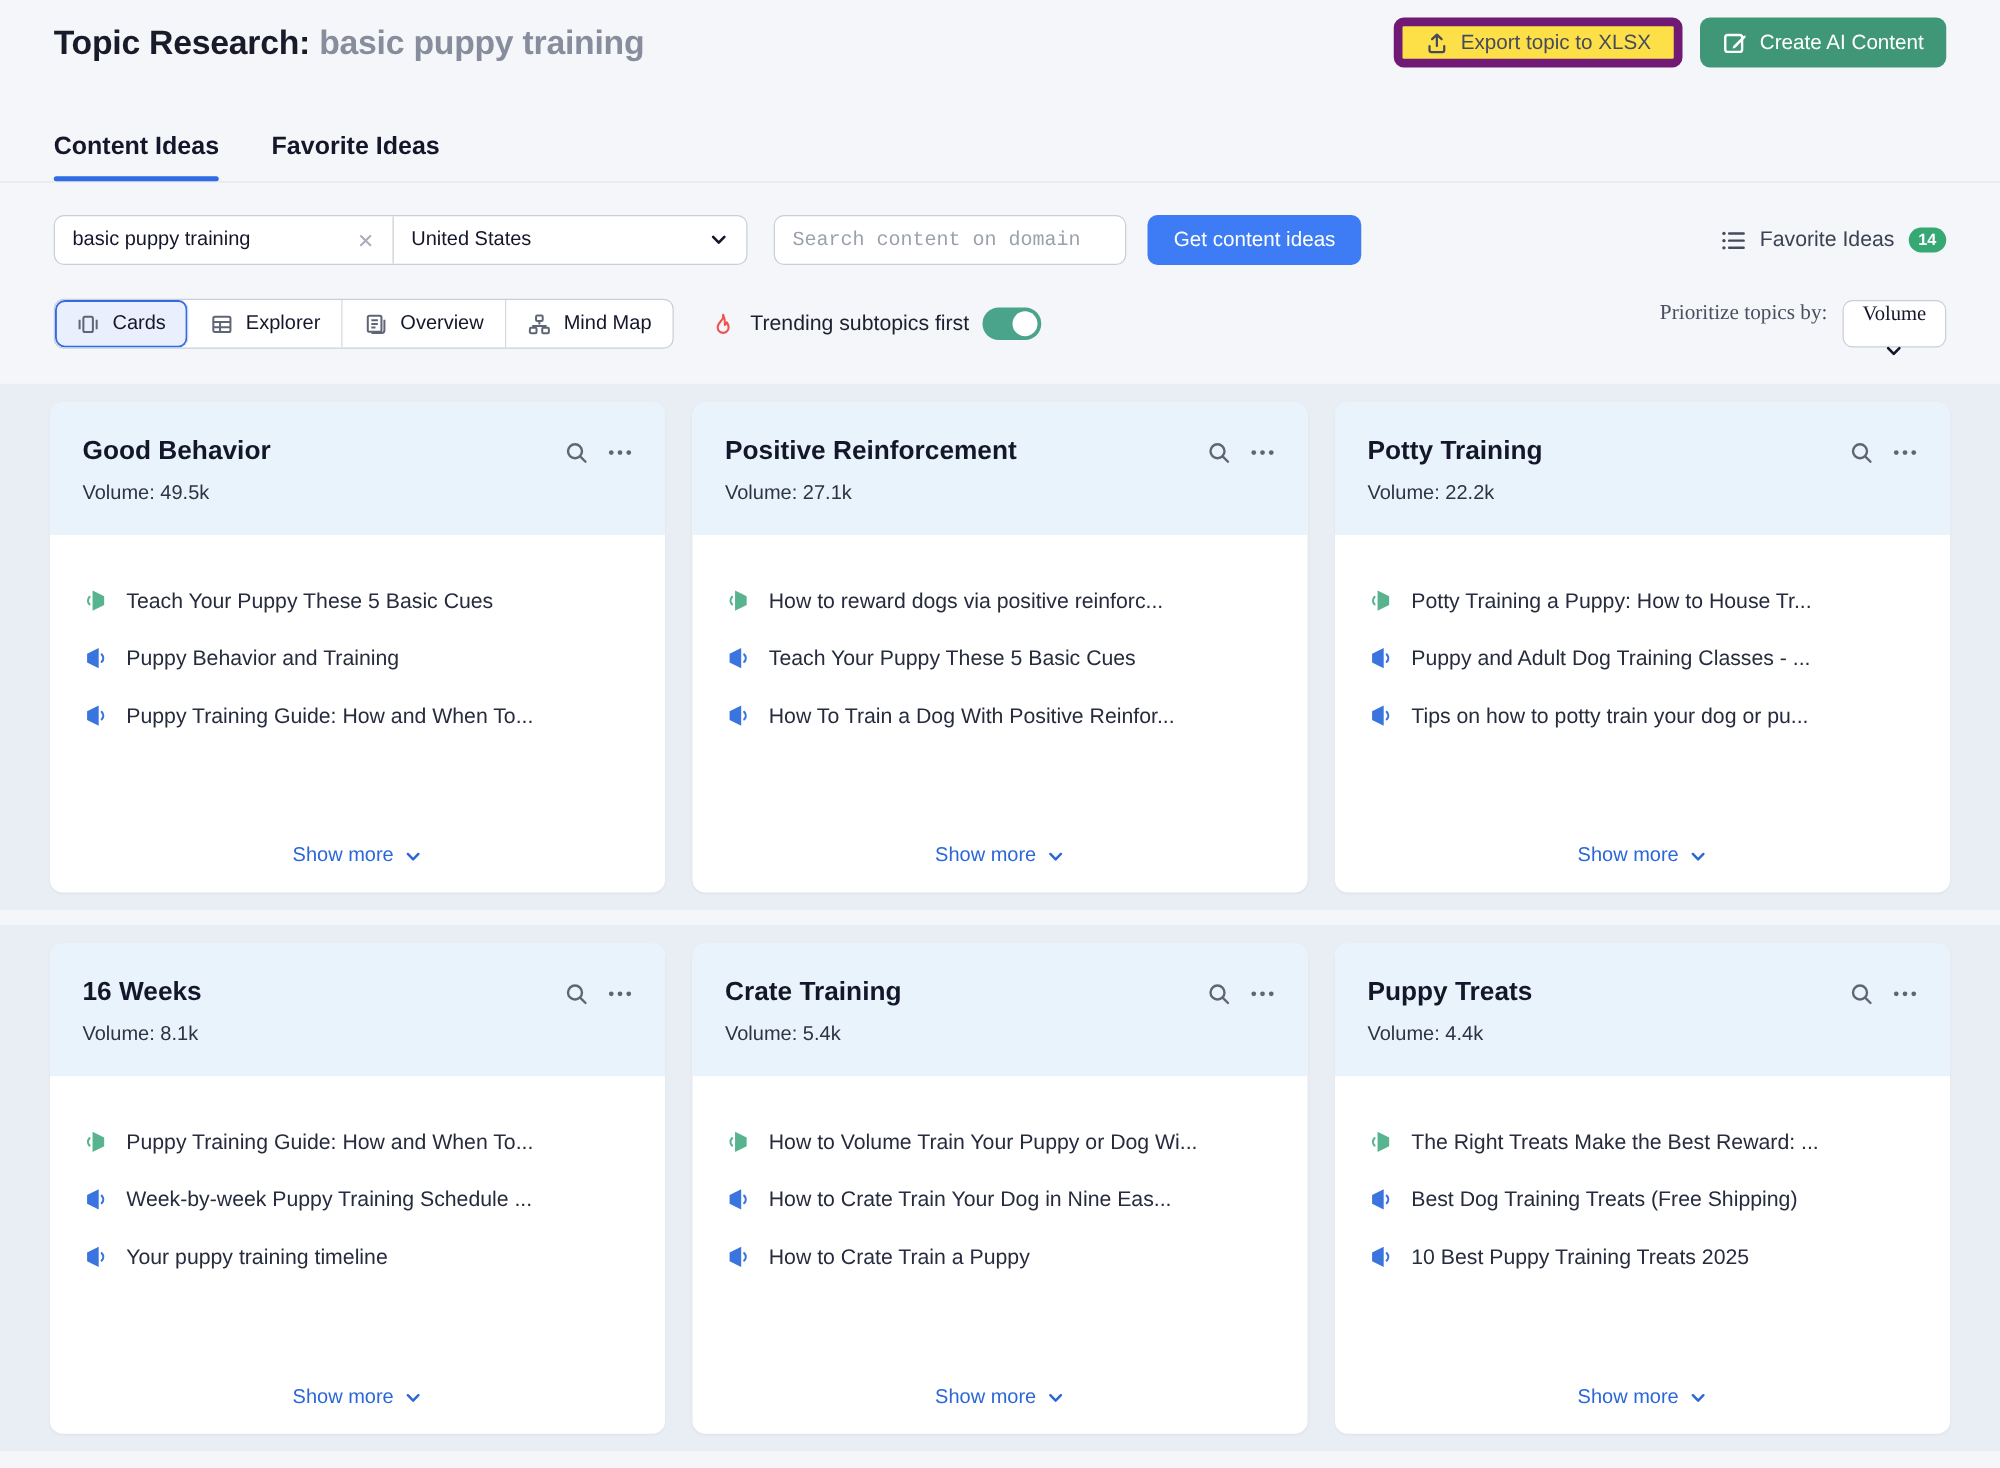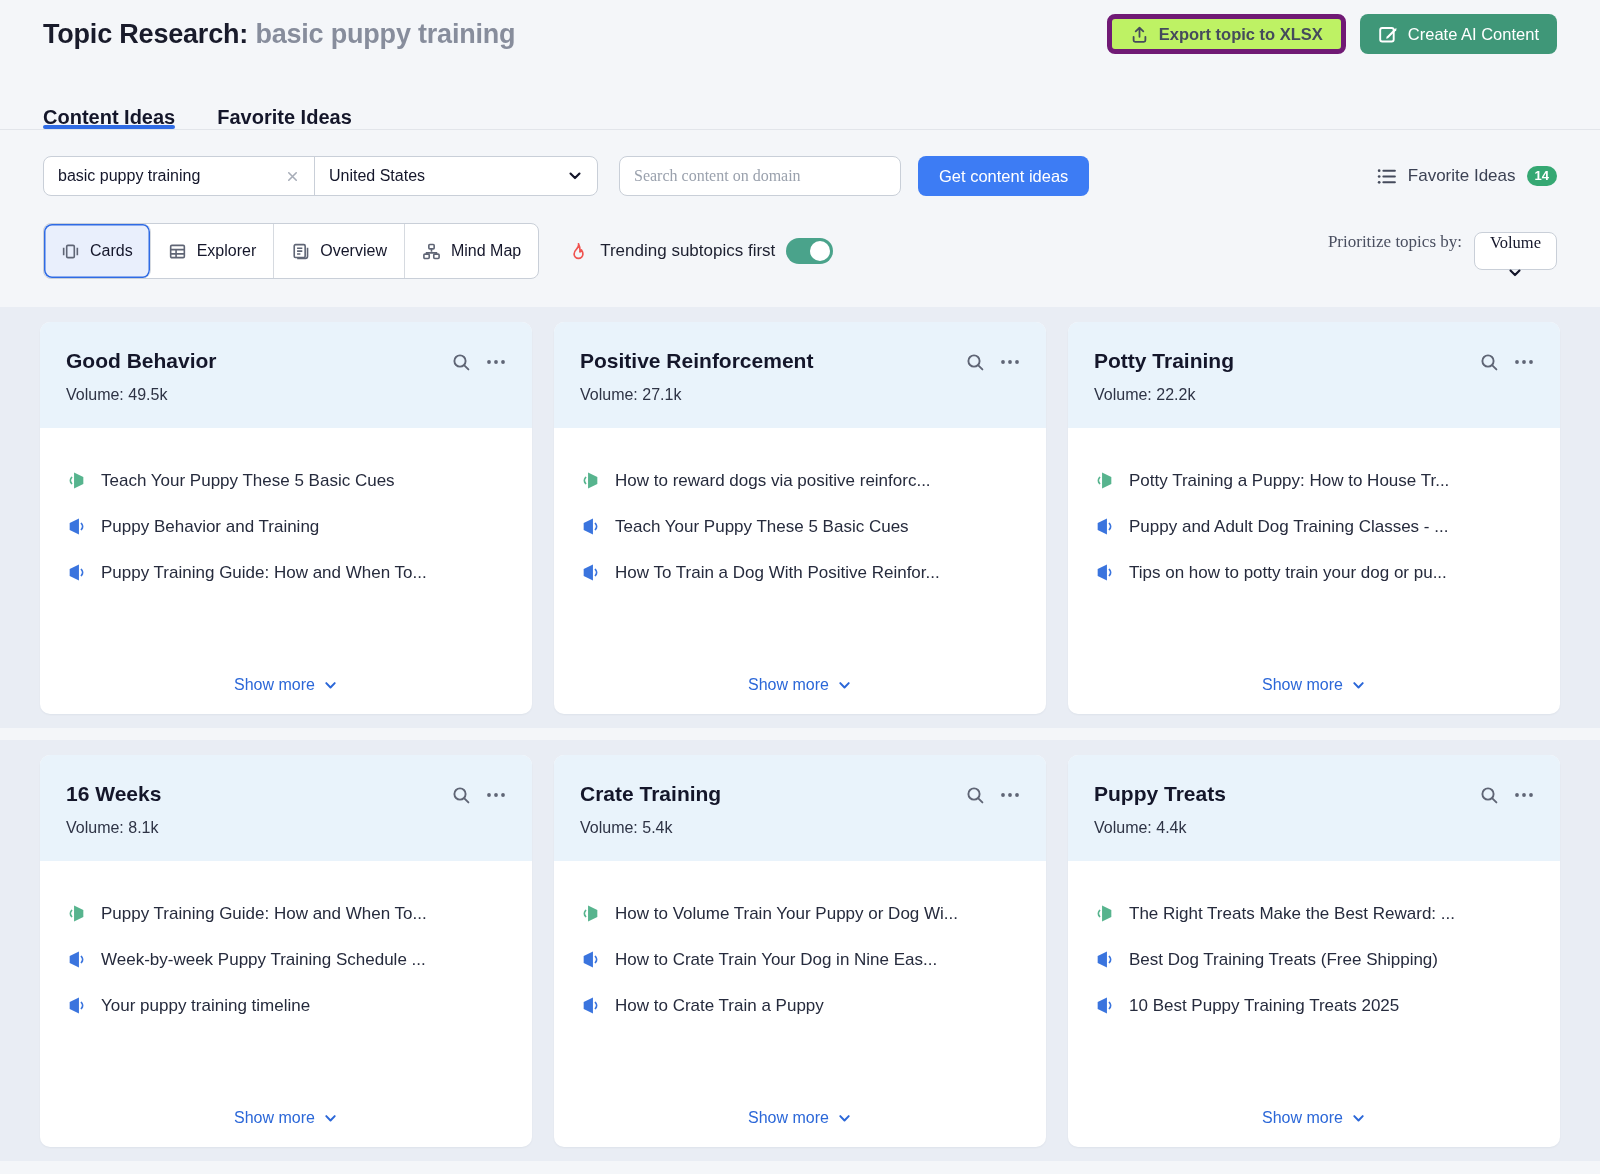--- a/index.html
+++ b/index.html
@@ -13,52 +13,52 @@
   svg { display:block; }
 
   
   .top { padding:14px 43px 0; background:#f4f6f9; }
   .header-row { display:flex; justify-content:space-between; align-items:flex-start; }
   .page-title { font-size:27px; font-weight:700; color:#191b2b; letter-spacing:-.2px; padding-top:5px;}
   .page-title .query { color:#878d9c; font-weight:600; }
   .hdr-buttons { display:flex; gap:14px; }
   .btn { height:40px; display:flex; align-items:center; gap:10px; border-radius:8px;
          font-size:16.5px; padding:0 18px; cursor:pointer; border:none; font-family:inherit;}
-  .btn-export { background:#bef264; border:5px solid #701a75; color:#454b5c; font-weight:700;}
+  .btn-export { background:#fde047; border:7px solid #701a75; color:#454b5c; font-weight:400;}
   .btn-create { background:#3f9778; color:#fff; font-weight:500; }
 
   .tabs { display:flex; gap:42px; margin-top:52px; }
-  .tab { font-size:20px; font-weight:600; color:#14162a; position:relative; cursor:pointer;}
+  .tab { font-size:20px; font-weight:600; color:#14162a; padding-bottom:16px; position:relative; cursor:pointer;}
   .tab.active::after { content:""; position:absolute; left:0; right:0; bottom:0; height:4px;
                        background:#2f6be4; border-radius:3px; }
   .hr { height:1px; background:#e2e5ea; margin:0 -43px; }
 
   
   .filters { display:flex; align-items:center; margin-top:26px; }
   .query-group { display:flex; align-items:center; height:40px; background:#fff;
                  border:1px solid #c9cfd8; border-radius:8px; overflow:hidden; }
   .query-part { display:flex; align-items:center; width:270px; padding:0 14px; gap:10px; }
   .query-input { border:none; outline:none; flex:1; font-size:16px; color:#14162a; font-family:inherit; background:transparent;}
   .vsep { width:1px; align-self:stretch; background:#c9cfd8; }
   .country-part { display:flex; align-items:center; justify-content:space-between; width:282px;
                   padding:0 14px; font-size:16px; cursor:pointer; }
   .domain-input { margin-left:21px; width:282px; height:40px; background:#fff; border:1px solid #c9cfd8;
-                  border-radius:8px; padding:0 14px; font-size:16px; font-family:Liberation Serif, serif; color:#14162a; outline:none;}
+                  border-radius:8px; padding:0 14px; font-size:16px; font-family:Liberation Mono, monospace; color:#14162a; outline:none;}
   .domain-input::placeholder { color:#9aa1ad; }
   .btn-get { margin-left:17px; height:40px; padding:0 21px; background:#3d7cf4; color:#fff;
              border:none; border-radius:8px; font-size:16.5px; font-weight:500; font-family:inherit; cursor:pointer;}
   .fav-right { margin-left:auto; display:flex; align-items:center; gap:11px; font-size:17px;
                color:#3c4254; cursor:pointer; }
   .badge { background:#35a873; color:#fff; font-size:13px; font-weight:700; padding:3px 8px;
            border-radius:12px; line-height:1.15; }
 
   
   .views-row { display:flex; align-items:center; margin-top:27px; padding-bottom:28px; }
   .segmented { display:flex; background:#fff; border:1px solid #c9cfd8; border-radius:8px; }
-  .seg { display:flex; align-items:center; gap:10px; height:54px; padding:0 17px; font-size:16px;
+  .seg { display:flex; align-items:center; gap:10px; height:38px; padding:0 17px; font-size:16px;
          color:#14162a; border-right:1px solid #d6dae0; cursor:pointer; }
   .seg:last-child { border-right:none; }
   .seg .vicon { color:#5f6575; }
   .seg.active { background:#e9effc; box-shadow: inset 0 0 0 1.5px #2f6be4; border-radius:8px; }
   .trend { margin-left:29px; display:flex; align-items:center; gap:11px; font-size:17px; color:#1d2030;}
   .toggle { width:47px; height:26px; border-radius:13px; background:#4aa38b; position:relative; cursor:pointer;}
   .toggle .knob { position:absolute; right:3px; top:3px; width:20px; height:20px; border-radius:50%; background:#fff;}
   .prioritize { margin-left:auto; display:flex; align-items:flex-start; gap:12px;font-family:Liberation Serif, serif; }
   .prio-label { font-size:17px; color:#4a4f60; }
   .select-volume { display:flex; align-items:center; gap:12px; height:38px; padding:0 15px; background:#fff;

